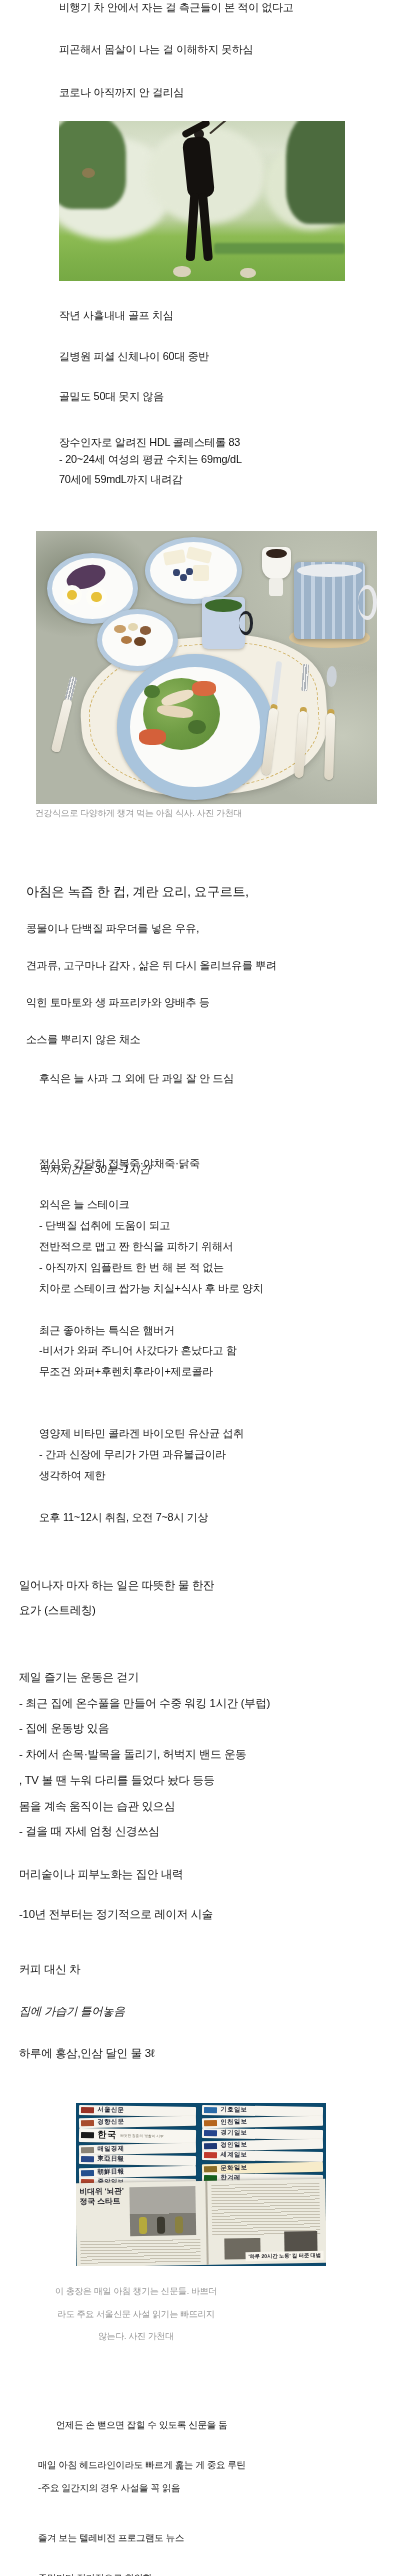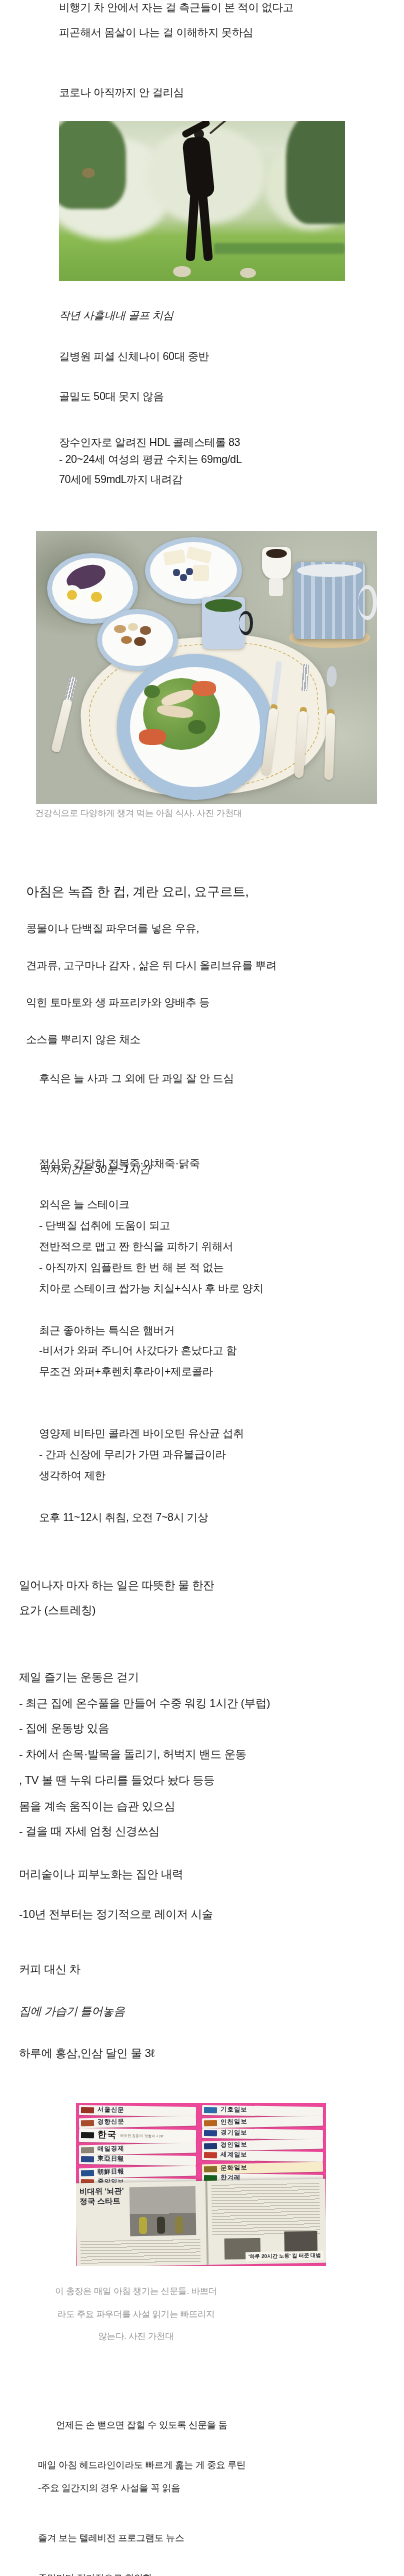--- a/index.html
+++ b/index.html
@@ -60,21 +60,21 @@
   .bk-coaster{position:absolute;left:253px;top:96px;width:81px;height:20.6px;border-radius:50%;background:#d9c499;}
   .bk-fork-l{position:absolute;left:24px;top:145px;width:9.3px;height:77px;transform:rotate(14deg);}
   .bk-tines{position:absolute;left:1px;top:0;width:6.7px;height:24px;background:repeating-linear-gradient(90deg,#aeb3b9 0 1.5px,#f0f0ee 1.5px 2.6px);border-radius:1.5px;}
   .bk-handle-pearl{position:absolute;left:0;top:23px;width:8.8px;height:54px;background:linear-gradient(180deg,#f4f1e8,#e3ddcf);border-radius:4.1px;box-shadow:0 0.5px 1.5px rgba(40,40,30,.4);}
   .bk-cut{position:absolute;width:10.3px;height:118px;}
   .bk-blade{position:absolute;left:2.1px;top:0;width:5.7px;height:49px;background:#dfe3e7;border-radius:2.6px;}
   .bk-spoonbowl{position:absolute;left:0;top:0;width:10.3px;height:20.6px;border-radius:50%;background:#ccd2d8;}
   .bk-cuthandle{position:absolute;left:0.5px;top:47px;width:9.3px;height:67px;background:linear-gradient(180deg,#f6f3ea,#ded7c6);border-radius:4.6px;box-shadow:0 0.5px 1.5px rgba(40,40,30,.4);}
   .bk-gold{position:absolute;left:1.5px;top:43px;width:7.2px;height:7.2px;border-radius:50%;background:#c9a64d;}
   
-  #newspapers-photo{left:76px;top:2103px;width:250px;height:163px;background:#ec4899;}
+  #newspapers-photo{left:76px;top:2103px;width:250px;height:163px;background:#0c4a6e;}
   .np-col{position:absolute;top:3.1px;display:flex;flex-direction:column;gap:1.5px;}
   #np-left{left:3.1px;width:117px;}
   #np-right{left:126px;width:121px;}
   .np-strip{position:relative;height:9.8px;background:#f6f4ee;border-radius:1px;display:flex;align-items:center;gap:3.1px;
     box-shadow:0 0.5px 1px rgba(60,55,40,.35);padding:0 2.1px;}
   .np-strip.big{height:14px;background:#f8f6f0;}
   .np-logo{width:13.4px;height:5.7px;border-radius:0.5px;flex:0 0 auto;}
   .np-label{font-size:6.2px;font-weight:bold;color:#262a38;letter-spacing:0.5px;white-space:nowrap;}
   .np-strip.big .np-label{font-size:8.8px;color:#141414;letter-spacing:1px;}
   .np-sub{font-size:3.6px;color:#7a7668;white-space:nowrap;overflow:hidden;}
@@ -89,23 +89,23 @@
   .np-darkphoto{position:absolute;background:#6e6a60;}
   .np-subheadline{position:absolute;right:3.1px;bottom:3.1px;background:#f8f5ec;color:#1d1d24;font-size:5.2px;font-weight:bold;padding:1px 2.6px;white-space:nowrap;}
 </style>
 </head>
 <body>
 
 <div id="page">
 
   <div id="text-layer">
       <div class="tl" style="left: 59px; top: 1px; font-size: 10.8px;">비행기 차 안에서 자는 걸 측근들이 본 적이 없다고</div>
-      <div class="tl" style="left: 59px; top: 26px; font-size: 10.8px;">피곤해서 몸살이 나는 걸 이해하지 못하심</div>
+      <div class="tl" style="left: 59px; top: 43px; font-size: 10.8px;">피곤해서 몸살이 나는 걸 이해하지 못하심</div>
       <div class="tl" style="left: 59px; top: 86px; font-size: 10.8px;">코로나 아직까지 안 걸리심</div>
-      <div class="tl" style="left: 59px; top: 309px; font-size: 10.8px; font-style: italic;">작년 사흘내내 골프 치심</div>
+      <div class="tl" style="left: 59px; top: 309px; font-size: 10.8px;">작년 사흘내내 골프 치심</div>
       <div class="tl" style="left: 59px; top: 350px; font-size: 10.8px;">길병원 피셜 신체나이 60대 중반</div>
       <div class="tl" style="left: 59px; top: 390px; font-size: 10.8px;">골밀도 50대 못지 않음</div>
       <div class="tl" style="left: 59px; top: 436px; font-size: 10.8px;">장수인자로 알려진 HDL 콜레스테롤 83</div>
       <div class="tl" style="left: 59px; top: 453px; font-size: 10.8px;">- 20~24세 여성의 평균 수치는 69mg/dL</div>
       <div class="tl" style="left: 59px; top: 473px; font-size: 10.8px;">70세에 59mdL까지 내려감</div>
       <div class="tl" style="left: 35px; top: 808px; font-size: 8.8px; color: rgb(151, 151, 151);">건강식으로 다양하게 챙겨 먹는 아침 식사. 사진 가천대</div>
       <div class="tl" style="left: 26px; top: 885px; font-size: 13px;">아침은 녹즙 한 컵, 계란 요리, 요구르트,</div>
       <div class="tl" style="left: 26px; top: 922px; font-size: 10.8px;">콩물이나 단백질 파우더를 넣은 우유,</div>
       <div class="tl" style="left: 26px; top: 959px; font-size: 10.8px;">견과류, 고구마나 감자 , 삶은 뒤 다시 올리브유를 뿌려</div>
       <div class="tl" style="left: 26px; top: 996px; font-size: 10.8px;">익힌 토마토와 생 파프리카와 양배추 등</div>
@@ -133,21 +133,21 @@
       <div class="tl" style="left: 19px; top: 1748px; font-size: 11.3px;">- 차에서 손목·발목을 돌리기, 허벅지 밴드 운동</div>
       <div class="tl" style="left: 19px; top: 1774px; font-size: 11.3px;">, TV 볼 땐 누워 다리를 들었다 놨다 등등</div>
       <div class="tl" style="left: 19px; top: 1800px; font-size: 11.3px;">몸을 계속 움직이는 습관 있으심</div>
       <div class="tl" style="left: 19px; top: 1825px; font-size: 11.3px;">- 걸을 때 자세 엄청 신경쓰심</div>
       <div class="tl" style="left: 19px; top: 1868px; font-size: 11.3px;">머리숱이나 피부노화는 집안 내력</div>
       <div class="tl" style="left: 19px; top: 1892px; font-size: 11.3px; margin-top: 16px;">-10년 전부터는 정기적으로 레이저 시술</div>
       <div class="tl" style="left: 19px; top: 1963px; font-size: 11.3px;">커피 대신 차</div>
       <div class="tl" style="left: 19px; top: 2005px; font-size: 11.3px; font-style: italic;">집에 가습기 틀어놓음</div>
       <div class="tl" style="left: 19px; top: 2047px; font-size: 11.3px;">하루에 홍삼,인삼 달인 물 3ℓ</div>
       <div class="tl" style="left: 35px; top: 2286px; font-size: 8.8px; color: rgb(151, 151, 151); width: 202px; white-space: normal; text-align: center;">이 총장은 매일 아침 챙기는 신문들. 바쁘더</div>
-      <div class="tl" style="left: 35px; top: 2309px; font-size: 8.8px; color: rgb(151, 151, 151); width: 202px; white-space: normal; text-align: center;">라도 주요 파우더를 사설 읽기는 빠뜨리지</div>
+      <div class="tl" style="left: 35px; top: 2309px; font-size: 8.8px; color: rgb(151, 151, 151); width: 202px; white-space: normal; text-align: center;">라도 주요 서울신문 사설 읽기는 빠뜨리지</div>
       <div class="tl" style="left: 35px; top: 2331px; font-size: 8.8px; color: rgb(151, 151, 151); width: 202px; white-space: normal; text-align: center;">않는다. 사진 가천대</div>
       <div class="tl" style="left: 56px; top: 2420px; font-size: 9.3px;">언제든 손 뻗으면 잡힐 수 있도록 신문을 둠</div>
       <div class="tl" style="left: 38px; top: 2460px; font-size: 9.3px;">매일 아침 헤드라인이라도 빠르게 훑는 게 중요 루틴</div>
       <div class="tl" style="left: 38px; top: 2483px; font-size: 9.3px;">-주요 일간지의 경우 사설을 꼭 읽음</div>
       <div class="tl" style="left: 38px; top: 2533px; font-size: 9.3px;">즐겨 보는 텔레비전 프로그램도 뉴스</div>
       <div class="tl" style="left: 38px; top: 2573px; font-size: 9.3px;">주말마다 정기적으로 회의함</div>
     </div>
 
   <div class="photo" id="golf-photo">
     <div class="g-blossom" style="left:-15.5px;top:15.5px;width:129px;height:103px;background:#e7ecdc;"></div>

